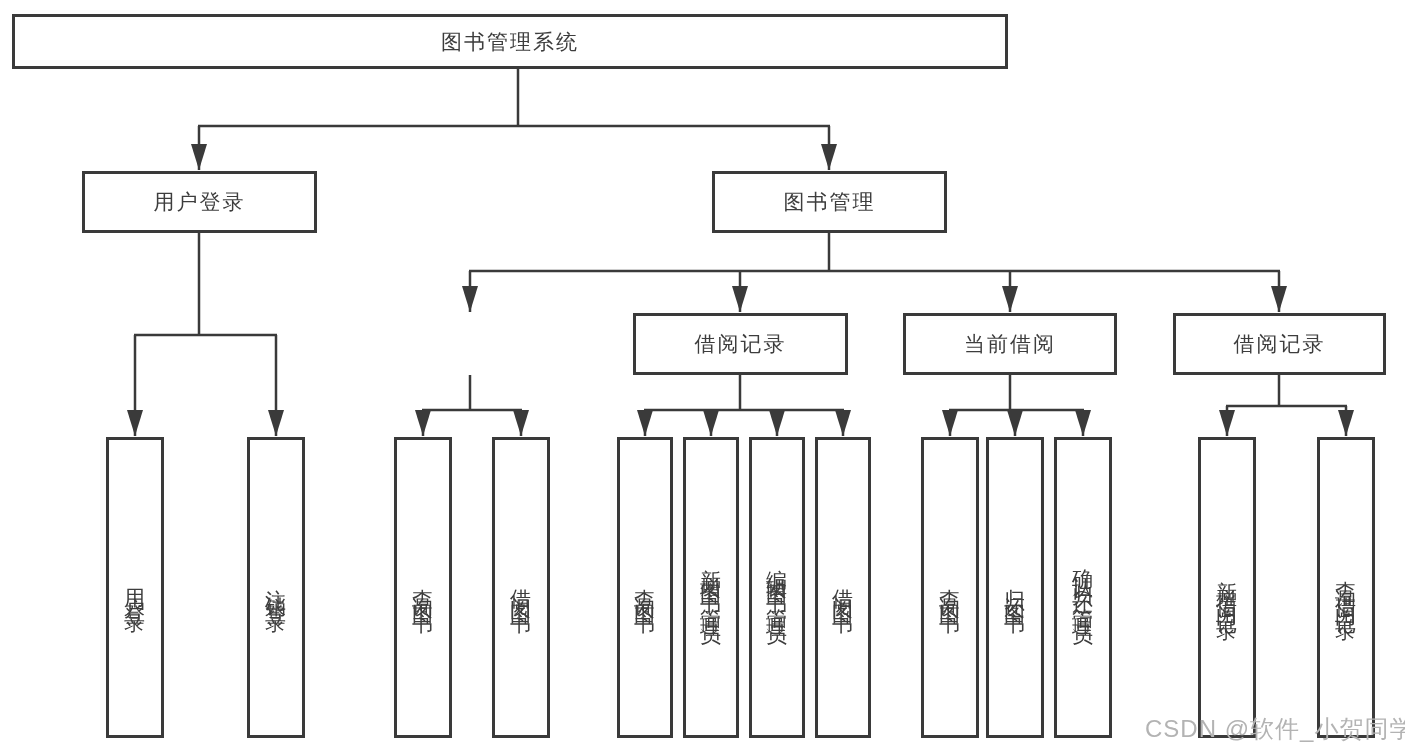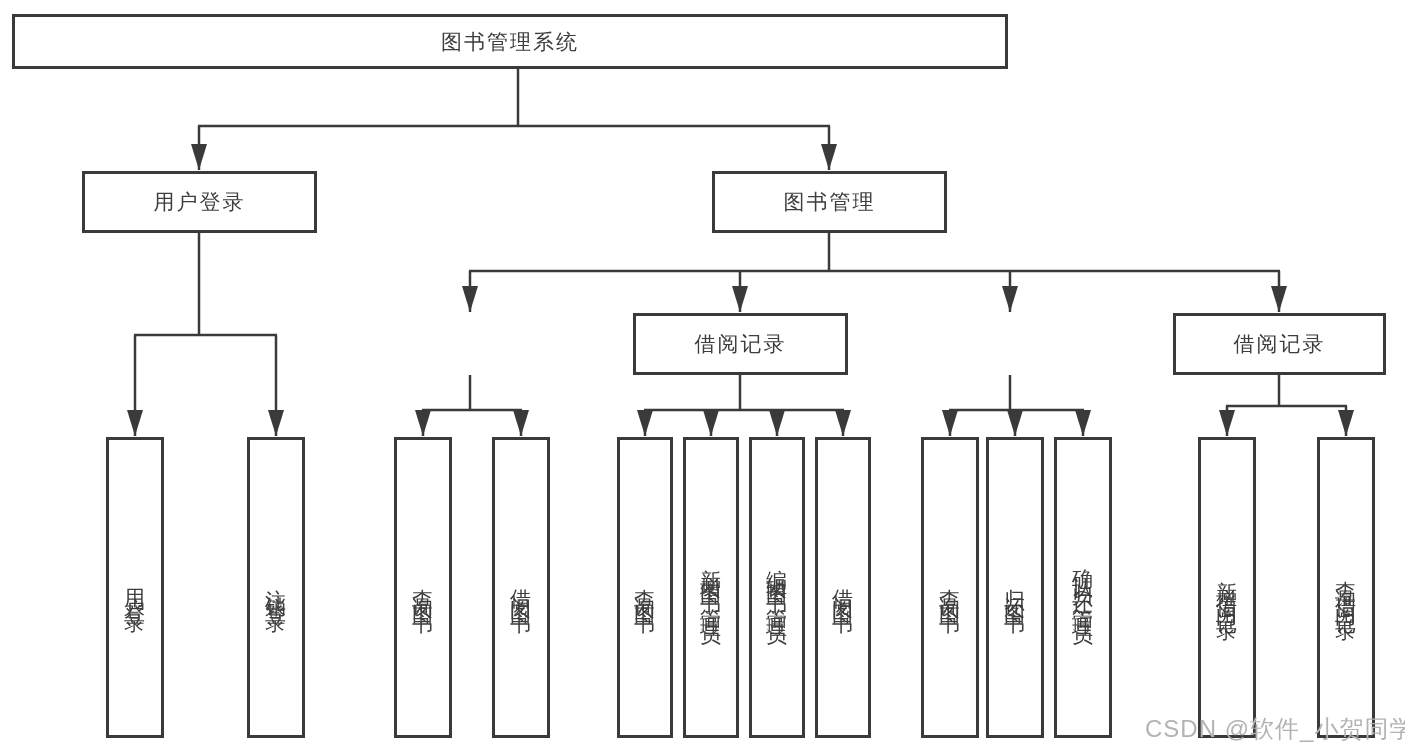--- a/index.html
+++ b/index.html
@@ -118,20 +118,21 @@
       <line x1="1346" y1="406" x2="1346" y2="436" marker-end="url(#arrow)"></line>
     </g>
   </svg>
 
   <div class="node h-node" style="left:12px; top:14px; width:996px; height:55px;text-align:right;">图书管理系统</div>
 
   <div class="node h-node" style="left:82px; top:171px; width:235px; height:62px;">用户登录</div>
   <div class="node h-node" style="left:712px; top:171px; width:235px; height:62px;text-align:center;">图书管理</div>
 
   <div class="node h-node" style="left:633px; top:313px; width:215px; height:62px;">借阅记录</div>
+  <div class="node h-node" style="left:903px; top:313px; width:214px; height:62px;">当前借阅</div>
   <div class="node h-node" style="left:1173px; top:313px; width:213px; height:62px;">借阅记录</div>
 
   <div class="node v-node leaf" style="left:106px; width:58px;">用户登录</div>
   <div class="node v-node leaf" style="left:247px; width:58px;">注销登录</div>
 
   <div class="node v-node leaf" style="left:394px; width:58px;">查询图书</div>
   <div class="node v-node leaf" style="left:492px; width:58px;">借阅图书</div>
 
   <div class="node v-node leaf" style="left:617px; width:56px;">查询图书</div>
   <div class="node v-node leaf" style="left:683px; width:56px;">新增图书（管理员）</div>

